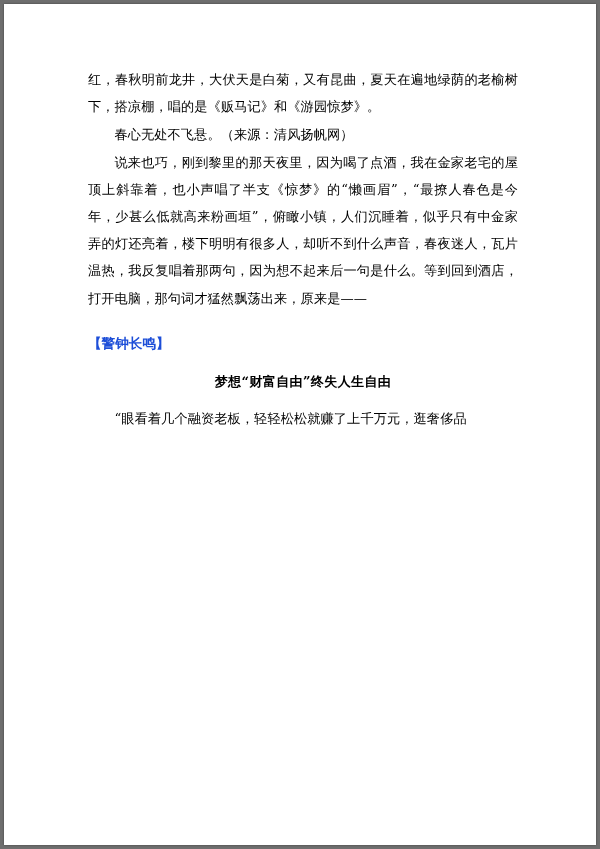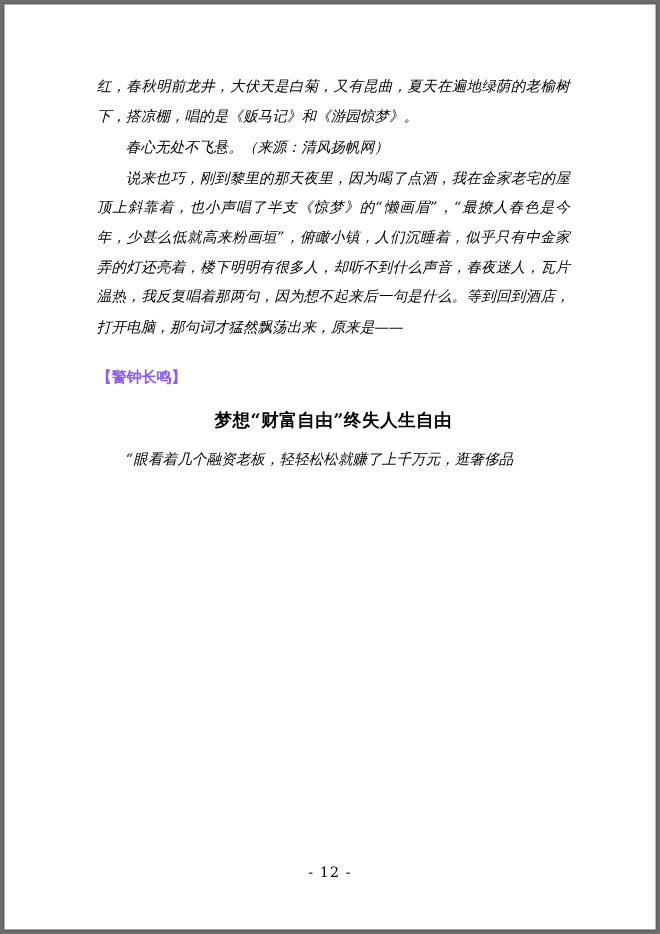--- a/index.html
+++ b/index.html
@@ -33,38 +33,37 @@
   }
   p.body-par {
     margin: 0 0 0.5px 0;
     font-family: "DejaVu Serif", "Liberation Serif", serif;
     font-size: 13.2px;
     line-height: 27.2px;
     text-align: justify;
     text-justify: inter-ideograph;
     color: #000000;
     letter-spacing: 0.1px;
-    font-style: italic;
   }
   p.indent2 {
     text-indent: 26.4px;
   }
   .section-head {
     margin: 18px 0 0 0;
     font-family: "DejaVu Serif", "Liberation Serif", serif;
     font-size: 13.6px;
     line-height: 27.2px;
     font-weight: bold;
-    color: #8b5cf6;
+    color: #1d4ed8;
   }
   .article-title {
     margin: 10px 0 8px 0;
     text-align: center;
     font-family: "DejaVu Serif", "Liberation Serif", serif;
-    font-size: 16px;
+    font-size: 13px;
     line-height: 30px;
     font-weight: bold;
     color: #000000;
     letter-spacing: 0.4px;
   }
   .page-number {
     position: absolute;
     left: 0;
     right: 0;
     bottom: 44px;
@@ -86,14 +85,13 @@
     <p class="body-par indent2">说来也巧，刚到黎里的那天夜里，因为喝了点酒，我在金家老宅的屋顶上斜靠着，也小声唱了半支《惊梦》的“懒画眉”，“最撩人春色是今年，少甚么低就高来粉画垣”，俯瞰小镇，人们沉睡着，似乎只有中金家弄的灯还亮着，楼下明明有很多人，却听不到什么声音，春夜迷人，瓦片温热，我反复唱着那两句，因为想不起来后一句是什么。等到回到酒店，打开电脑，那句词才猛然飘荡出来，原来是——</p>
 
     <div class="section-head">【警钟长鸣】</div>
 
     <div class="article-title">梦想“财富自由”终失人生自由</div>
 
     <p class="body-par indent2">“眼看着几个融资老板，轻轻松松就赚了上千万元，逛奢侈品</p>
 
   </div>
 
-  <div class="page-number">- 12 -</div>
 </div>
 
 </body></html>

